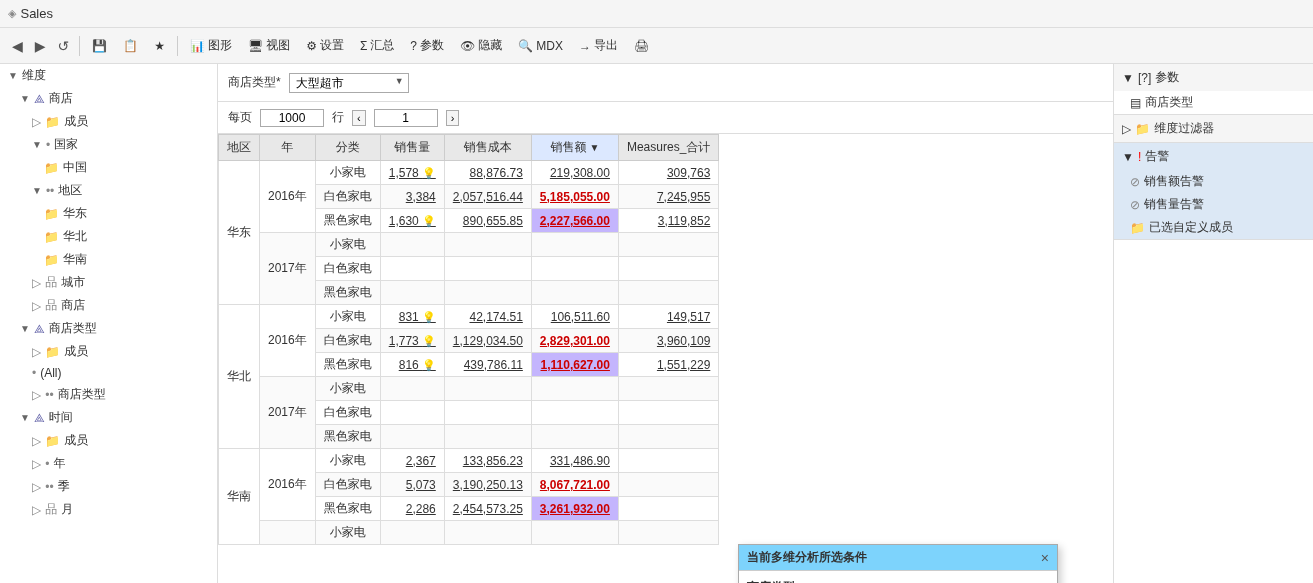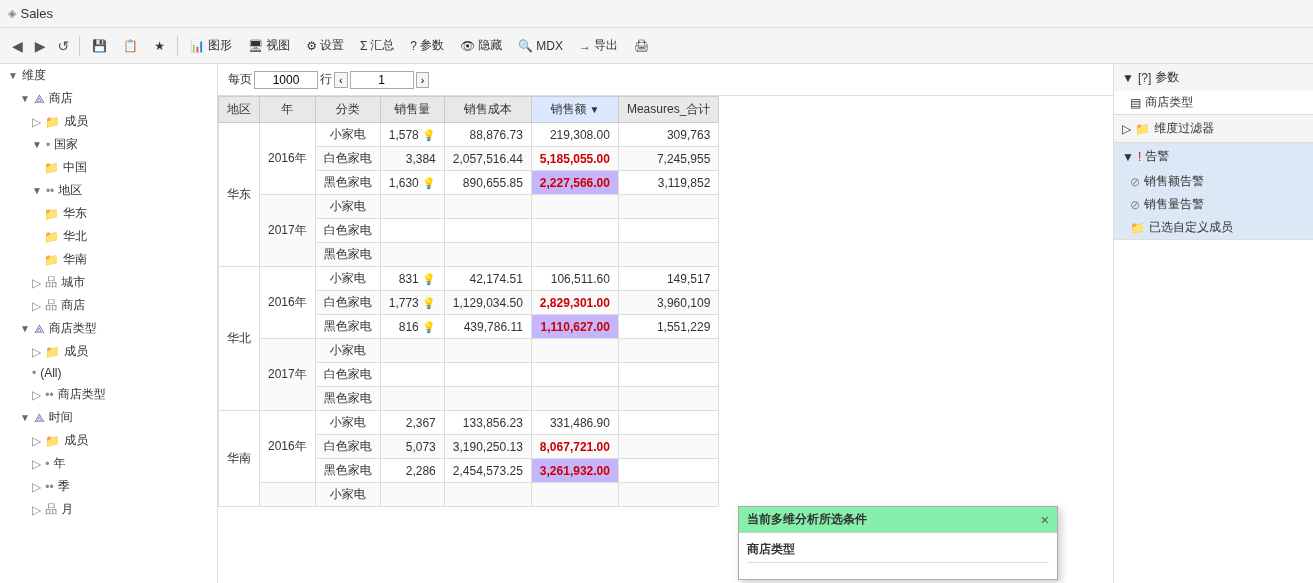--- a/index.html
+++ b/index.html
@@ -28,47 +28,47 @@
     .content { flex: 1; display: flex; flex-direction: column; overflow: hidden; }
     
     
     .filter-bar { display: flex; align-items: center; gap: 8px; padding: 6px 10px; border-bottom: 1px solid #ddd; background: #fff; flex-shrink: 0; height: 38px; }
     .filter-label { font-size: 12px; color: #333; }
     .filter-select { border: 1px solid #aaa; padding: 2px 20px 2px 6px; font-size: 12px; background: #fff; cursor: pointer; appearance: none; -webkit-appearance: none; min-width: 120px; }
     .filter-select-wrapper { position: relative; display: inline-block; }
     .filter-select-wrapper::after { content: '▼'; position: absolute; right: 5px; top: 3px; font-size: 9px; pointer-events: none; color: #555; }
     
     
-    .pagination-bar { display: flex; align-items: center; gap: 2px; padding: 4px 10px; border-bottom: 1px solid #ddd; background: #fff; flex-shrink: 0; height: 32px; }
+    .pagination-bar { display: flex; align-items: center; gap: 8px; padding: 4px 10px; border-bottom: 1px solid #ddd; background: #fff; flex-shrink: 0; height: 32px; }
     .pagination-label { font-size: 12px; color: #333; }
     .pagination-input { width: 64px; border: 1px solid #aaa; padding: 1px 4px; font-size: 12px; text-align: center; }
     .pagination-nav { cursor: pointer; padding: 1px 4px; border: 1px solid #aaa; background: #f5f5f5; font-size: 11px; }
     
     
     .table-container { flex: 1; overflow: auto; position: relative; }
     table { border-collapse: collapse; font-size: 12px; white-space: nowrap; }
     th { background: #e8e8e8; border: 1px solid #ccc; padding: 4px 8px; font-weight: normal; text-align: center; color: #333; position: sticky; top: 0; z-index: 2; }
     td { border: 1px solid #ddd; padding: 3px 8px; color: #333; }
     .td-center { text-align: center; }
-    .td-right { text-align: right; }
+    .td-right { text-align: right; text-decoration: underline; }
     .highlight-orange { background: #c4b5fd; color: #c00; font-weight: bold; }
     .sort-indicator { margin-left: 3px; font-size: 10px; }
     .light-icon { color: #FFD700; font-size: 11px; }
     
     
     .right-sidebar { width: 200px; background: #fff; border-left: 1px solid #ddd; overflow-y: auto; flex-shrink: 0; font-size: 12px; }
     .rs-section { border-bottom: 1px solid #ddd; }
     .rs-header { display: flex; align-items: center; gap: 4px; padding: 5px 8px; cursor: pointer; background: #f5f5f5; color: #333; font-size: 12px; }
     .rs-item { display: flex; align-items: center; gap: 4px; padding: 3px 16px; color: #333; cursor: pointer; }
     .active-section { background: #dce8f5; }
     
     
     .modal-overlay { position: absolute; top: 0; left: 0; right: 0; bottom: 0; pointer-events: none; }
     .modal { position: absolute; top: 410px; left: 520px; width: 320px; background: #fff; border: 1px solid #aaa; box-shadow: 3px 3px 8px rgba(0,0,0,0.2); z-index: 10; pointer-events: all; }
-    .modal-titlebar { display: flex; align-items: center; justify-content: space-between; background: #86efac; padding: 4px 8px; border-bottom: 1px solid #ccc; }
+    .modal-titlebar { display: flex; align-items: center; justify-content: space-between; background: #7dd3fc; padding: 4px 8px; border-bottom: 1px solid #ccc; }
     .modal-title { font-size: 12px; font-weight: bold; color: #333; }
     .modal-close { cursor: pointer; font-size: 14px; color: #555; border: none; background: transparent; }
     .modal-content { padding: 8px; }
     .modal-subtitle { font-size: 12px; font-weight: bold; margin-bottom: 8px; color: #333; border-bottom: 1px solid #ddd; padding-bottom: 4px; }
     
     .app-title { display: flex; align-items: center; gap: 4px; padding: 4px 8px; background: #f5f5f5; border-bottom: 1px solid #ddd; font-size: 13px; color: #333; height: 28px; flex-shrink: 0; }
     
     
     tr:nth-child(even) td { background: #fafafa; }
   </style>
@@ -245,20 +245,30 @@
 
       <div class="sidebar-item indent2">
         <span style="color:#888">▷</span>
         <span style="color:#888">品</span>
         <span>月</span>
       </div>
     </div>
 
     <div class="content">
 
+      <div class="filter-bar">
+        <span class="filter-label">商店类型*</span>
+        <div class="filter-select-wrapper">
+          <select class="filter-select">
+            <option>大型超市</option>
+            <option>中型超市</option>
+            <option>小型超市</option>
+          </select>
+        </div>
+      </div>
 
       <div class="pagination-bar">
         <span class="pagination-label">每页</span>
         <input type="text" class="pagination-input" value="1000" style="">
         <span class="pagination-label">行</span>
         <button class="pagination-nav">‹</button>
         <input type="text" class="pagination-input" value="1" style="">
         <button class="pagination-nav">›</button>
       </div>
 

